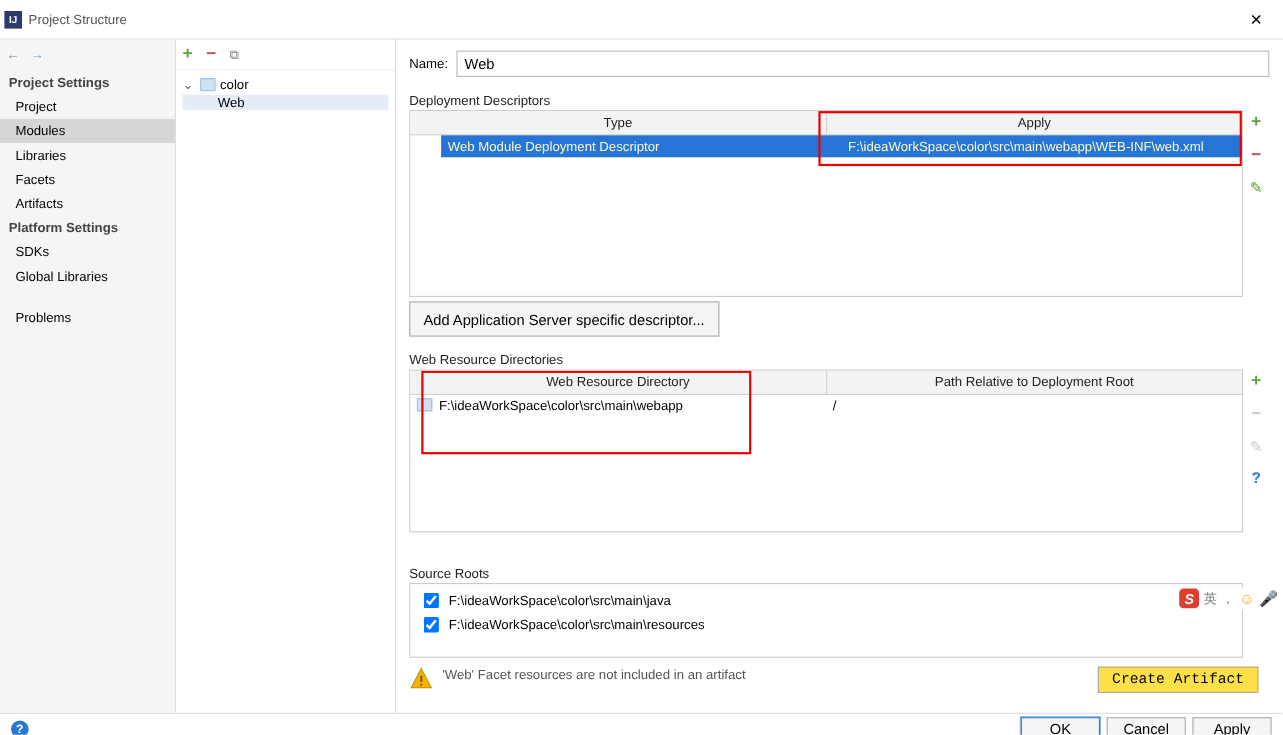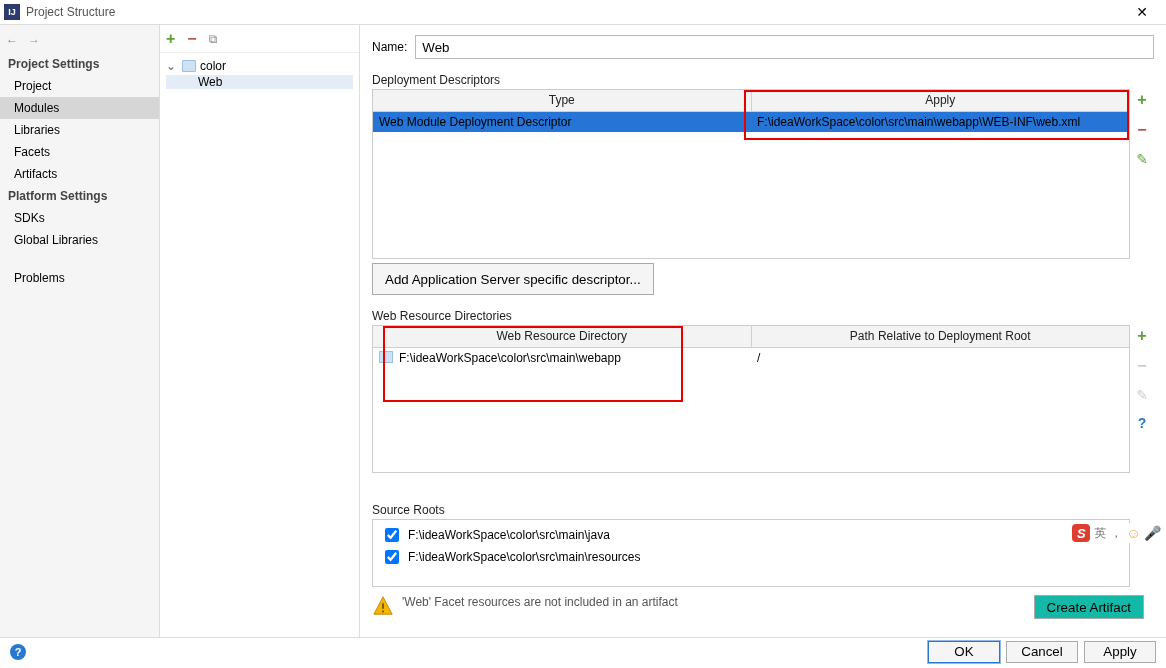--- a/index.html
+++ b/index.html
@@ -1,17 +1,17 @@
 <!DOCTYPE html>
 <html><head>
 <meta charset="utf-8">
 <style>
   * { box-sizing: border-box; font-family: "Segoe UI", Arial, sans-serif; }
   html, body { margin:0; padding:0; width:1166px; height:668px; background:#fff; font-size:12px; color:#000; }
-  .titlebar { height:25px; display:flex; align-items:center; padding:0 4px; border-bottom:1px solid #ddd; }
+  .titlebar { height:36px; display:flex; align-items:center; padding:0 4px; border-bottom:1px solid #ddd; }
   .titlebar .app-icon { width:16px; height:16px; background:#2d3a6e; margin-right:6px; display:flex; align-items:center; justify-content:center; color:#fff; font-size:9px; font-weight:bold; }
   .titlebar .title { flex:1; color:#555; }
   .titlebar .close { width:40px; text-align:center; font-size:14px; cursor:pointer; }
   .body { display:flex; height:612px; }
   
   .sidebar { width:160px; background:#f5f5f5; border-right:1px solid #ddd; display:flex; flex-direction:column; }
   .sidebar-tools { height:28px; display:flex; align-items:center; gap:10px; padding-left:6px; color:#888; }
   .sidebar-tools .arrow-l { color:#888; }
   .sidebar-tools .arrow-r { color:#6fa8dc; }
   .side-heading { padding:4px 8px; font-weight:bold; color:#444; }
@@ -35,21 +35,21 @@
   .name-row { display:flex; align-items:center; gap:8px; margin-bottom:14px; }
   .name-row label { color:#000; }
   .name-row input { flex:1; height:24px; border:1px solid #bbb; padding:0 6px; background:#fff; }
   .section-label { color:#222; margin-bottom:2px; }
   .table-wrap { display:flex; }
   .table-box { flex:1; border:1px solid #ccc; height:170px; background:#fff; position:relative; overflow:hidden; }
   .table-head { display:flex; height:22px; background:#f3f3f3; border-bottom:1px solid #d0d0d0; }
   .th { flex:1; text-align:center; line-height:21px; border-right:1px solid #d0d0d0; color:#222; }
   .th:last-child { border-right:none; }
   .table-row { display:flex; height:20px; }
-  .table-row.selected { background:#2675d6; color:#000000; }
+  .table-row.selected { background:#2675d6; color:#fef9c3;margin-left:28px; }
   .td { flex:1; padding:0 6px; line-height:20px; overflow:hidden; white-space:nowrap; }
   .side-btns { width:24px; display:flex; flex-direction:column; align-items:center; padding-top:2px; gap:12px; }
   .side-btns .plus { color:#5da239; font-size:16px; font-weight:bold; cursor:pointer; }
   .side-btns .minus { color:#b85450; font-size:16px; font-weight:bold; cursor:pointer; }
   .side-btns .minus.disabled { color:#ccc; cursor:default; }
   .side-btns .pencil { color:#5da239; font-size:14px; cursor:pointer; }
   .side-btns .pencil.disabled { color:#ccc; cursor:default; }
   .side-btns .help { color:#2878d1; font-size:14px; font-weight:bold; cursor:pointer; }
   .addbtn { margin-top:4px; margin-bottom:14px; }
   .addbtn button { height:32px; padding:0 12px; border:1px solid #aaa; background:#f5f5f5; cursor:pointer; }
@@ -58,21 +58,21 @@
   .res-row .dir-icon { width:14px; height:12px; background:#cfe2f3; border:1px solid #9cc0e4; margin:0 2px 0 4px; }
   .res-row .cell1 { width:calc(50% - 0px); padding-left:2px; display:flex; align-items:flex-start; gap:4px; }
   .res-row .cell2 { width:50%; padding-left:6px; }
   .source-label { margin-top:30px; }
   .source-box { border:1px solid #ccc; background:#fff; height:68px; padding:4px 8px; overflow:auto; width:calc(100% - 24px); }
   .src-row { display:flex; align-items:center; gap:6px; height:22px; }
   .src-row input[type=checkbox] { width:14px; height:14px; }
   .warn-row { display:flex; align-items:flex-start; gap:8px; margin-top:8px; margin-bottom:6px; padding-right:10px; }
   .warn-row .warn-icon { width:22px; height:22px; }
   .warn-row .warn-text { flex:1; color:#555; }
-  .warn-row button { height:24px; padding:0 12px; border:1px solid #aaa; background:#14b8a6; cursor:pointer; }
+  .warn-row button { height:24px; padding:0 12px; border:1px solid #aaa; background:#fde047; cursor:pointer;font-family:Liberation Mono, monospace; }
   
   .footer { height:28px; border-top:1px solid #ddd; display:flex; align-items:center; padding:0 10px; }
   .footer .help-icon { width:16px; height:16px; border-radius:50%; background:#2878d1; color:#fff; display:flex; align-items:center; justify-content:center; font-size:11px; font-weight:bold; cursor:pointer; }
   .footer .spacer { flex:1; }
   .footer button { width:72px; height:22px; margin-left:6px; border:1px solid #aaa; background:#f5f5f5; cursor:pointer; }
   .footer button.primary { border:1px solid #2878d1; box-shadow:0 0 0 1px #90b8e8; }
   
   .hl { position:absolute; border:2px solid #e60000; pointer-events:none; }
   
   .ime { position:absolute; right:2px; top:498px; display:flex; align-items:center; gap:4px; background:#fff; padding:1px 2px; border-radius:4px; }

